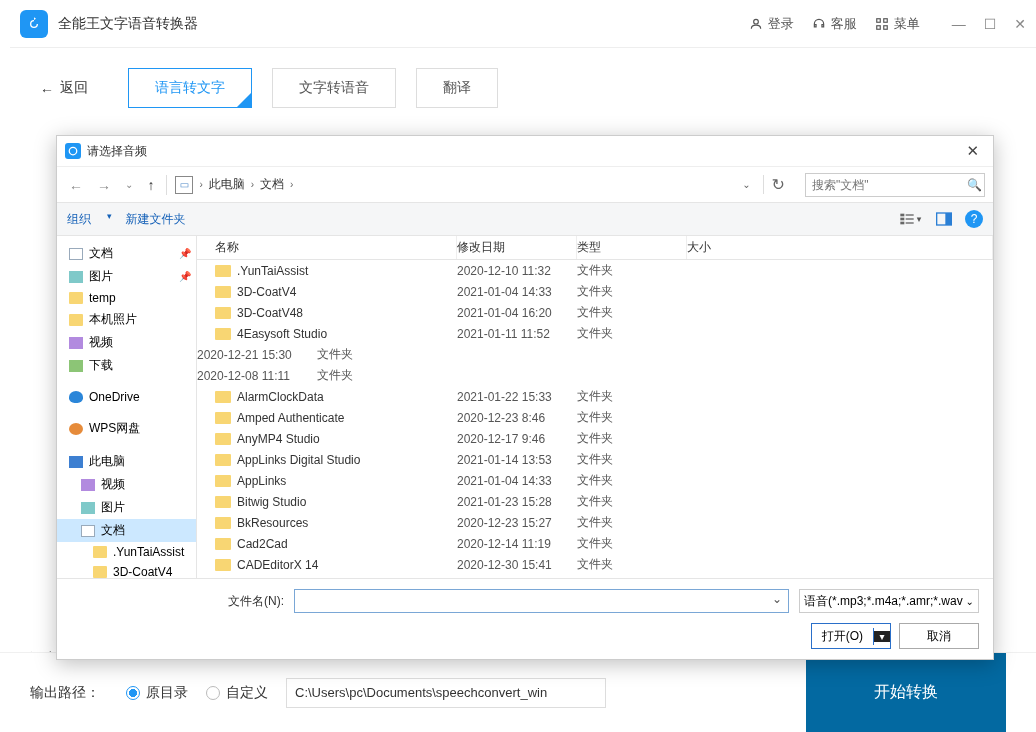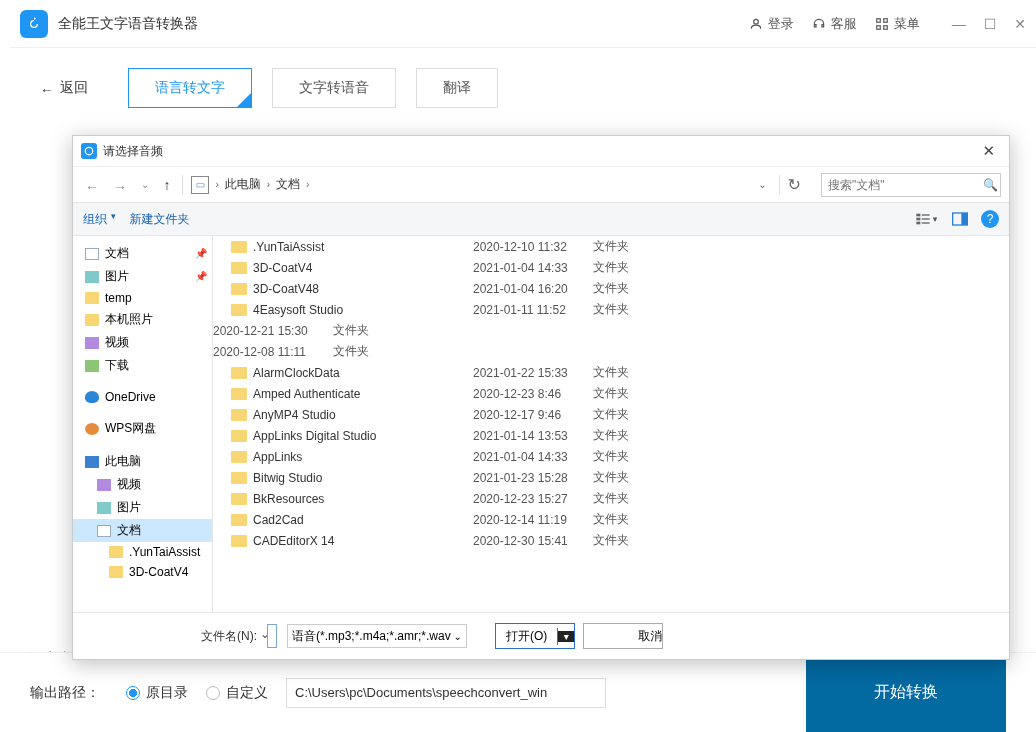--- a/index.html
+++ b/index.html
@@ -26,42 +26,42 @@
 .bottom-bar .label { font-size: 14px; color: #333; margin-right: 26px; }
 .radio-item { display: inline-flex; align-items: center; gap: 6px; font-size: 14px; color: #333; margin-right: 18px; cursor: pointer; }
 .radio-dot { width: 14px; height: 14px; border-radius: 50%; border: 1.5px solid #bbb; position: relative; }
 .radio-dot.checked { border-color: #1F96F4; background: radial-gradient(circle,#1F96F4 0 45%,#fff 50% 100%); }
 .path-input { flex: 0 0 320px; height: 30px; padding: 0 8px; border: 1px solid #ddd; font-size: 13px; color: #333; }
 .start-btn { margin-left: auto; width: 200px; height: 80px; background: #0369a1; color: #fff; font-size: 16px; display: flex; align-items: center; justify-content: center; cursor: pointer; }
 
 .side-label { position: absolute; left: 30px; top: 650px; font-size: 14px; color: #333; }
 
 
-.dialog { position: absolute; left: 72px; top: 135px; width: 938px; height: 525px; background: #fff; border: 1px solid #ccc; box-shadow: 0 4px 20px rgba(0,0,0,.25); display: flex; flex-direction: column; }
+.dialog { position: absolute; left: 56px; top: 135px; width: 938px; height: 525px; background: #fff; border: 1px solid #ccc; box-shadow: 0 4px 20px rgba(0,0,0,.25); display: flex; flex-direction: column; }
 
 .dlg-titlebar { height: 30px; display: flex; align-items: center; padding: 0 8px; background: #fff; }
 .dlg-titlebar .dlg-icon { width: 16px; height: 16px; background: #1F96F4; border-radius: 3px; margin-right: 6px; display:flex; align-items:center; justify-content:center; }
 .dlg-titlebar .dlg-title { font-size: 12px; color: #333; }
 .dlg-titlebar .dlg-close { margin-left: auto; font-size: 15px; color: #444; cursor: pointer; padding: 0 6px; }
 
 .dlg-nav { height: 36px; display: flex; align-items: center; padding: 0 8px; gap: 6px; border-top: 1px solid #eee; }
 .dlg-nav .nav-btn { color: #888; font-size: 14px; padding: 2px 4px; cursor: default; }
 .dlg-nav .nav-btn.active { color: #333; cursor: pointer; }
 .dlg-nav .addr-icon { width:18px; height:18px; border:1px solid #888; display:inline-flex; align-items:center; justify-content:center; font-size:10px; color:#4f88c6; }
 .dlg-nav .crumb { font-size: 12px; color: #333; cursor: pointer; }
 .dlg-nav .crumb-sep { font-size: 10px; color: #666; }
 .dlg-nav .addr-end { flex: 1; }
 .dlg-nav .addr-drop { color: #666; cursor: pointer; padding: 0 6px; font-size:10px; }
 .dlg-nav .refresh { border-left: 1px solid #ddd; padding: 0 8px; color: #666; cursor: pointer; }
 .dlg-nav .search { width: 180px; height: 24px; border: 1px solid #ccc; display: flex; align-items: center; padding: 0 6px; font-size: 12px; color: #888; margin-left: 6px; }
 .dlg-nav .search input { border: none; outline: none; flex: 1; font-size: 12px; }
 .dlg-nav .search .sicon { color: #666; cursor:pointer; }
 
 .dlg-toolbar { height: 34px; display: flex; align-items: center; padding: 0 10px; gap: 14px; background: #f5f6f7; border-top: 1px solid #e5e5e5; border-bottom: 1px solid #e5e5e5; }
-.dlg-toolbar .tb-item { font-size: 12px; color: #1561b8; cursor: pointer; display:flex; align-items:flex-start; gap:4px; }
+.dlg-toolbar .tb-item { font-size: 12px; color: #1561b8; cursor: pointer; display:flex; align-items:flex-start; gap:16px; }
 .dlg-toolbar .right-tools { margin-left: auto; display: flex; gap: 8px; align-items: center; }
 .dlg-toolbar .tool-icon { width: 26px; height: 22px; display: flex; align-items: center; justify-content: center; color: #555; cursor: pointer; border:1px solid transparent; }
 .dlg-toolbar .help-icon { width: 18px; height: 18px; border-radius: 50%; background: #1F96F4; color: #fff; display: flex; align-items: center; justify-content: center; font-size: 12px; cursor: pointer; }
 
 .dlg-body { flex: 1; display: flex; overflow: hidden; border-bottom: 1px solid #e5e5e5; }
 
 .tree { width: 140px; border-right: 1px solid #e5e5e5; overflow-y: auto; padding: 6px 0; font-size: 12px; }
 .tree-item { display: flex; align-items: center; gap: 6px; padding: 3px 4px 3px 12px; cursor: pointer; white-space: nowrap; }
 .tree-item.indent1 { padding-left: 24px; }
 .tree-item.indent2 { padding-left: 36px; }
@@ -86,28 +86,28 @@
 .file-header > div { border-right: 1px solid #eee; cursor:pointer; }
 
 .file-list { flex: 1; overflow-y: auto; }
 .file-row { display: flex; height: 21px; align-items: center; font-size: 12px; color: #333; cursor: default; }
 .fr-name { flex: 0 0 260px; padding-left: 18px; display: flex; align-items: center; gap: 6px; }
 .fr-date { flex: 0 0 120px; color: #555; }
 .fr-type { flex: 0 0 110px; color: #555; }
 .fr-size { flex: 1; }
 .folder-icon { width: 16px; height: 12px; background: #F8D673; border-radius: 1px; display: inline-block; }
 
-.dlg-footer { padding: 10px 14px; display: flex; flex-direction: row; gap: 28px; }
+.dlg-footer { padding: 10px 14px; display: flex; flex-direction: column; gap: 10px; margin-left: 43px; }
 .fn-row { display: flex; align-items: center; gap: 10px; }
 .fn-label { font-size: 12px; color: #333; width: 70px; text-align: right; margin-left: 100px; }
 .fn-input { flex: 1; height: 24px; border: 1px solid #7aa7d6; padding: 0 4px; font-size: 12px; position:relative; }
 .fn-input::after { content:"⌄"; position:absolute; right:6px; top:2px; color:#555; font-size:12px; }
 .filter-select { width: 180px; height: 24px; border: 1px solid #ccc; font-size: 12px; padding: 0 4px; display: flex; align-items: center; justify-content: space-between; cursor: pointer; }
 .btn-row { display: flex; justify-content: flex-end; gap: 8px; }
-.dlg-btn { min-width: 80px; height: 26px; border: 1px solid #2a6fc9; background: #fff; font-size: 12px; cursor: pointer; display:flex; align-items:center; justify-content:flex-end; }
+.dlg-btn { min-width: 80px; height: 26px; border: 1px solid #2a6fc9; background: #fff; font-size: 12px; cursor: pointer; display:flex; align-items:center; justify-content:center; }
 .dlg-btn.primary { border: 1px solid #2a6fc9; }
 .dlg-btn.split { display:flex; padding:0; }
 .dlg-btn.split .main { flex:1; display:flex; align-items:center; justify-content:center; border-right:1px solid #2a6fc9; padding:0 10px; }
 .dlg-btn.split .dd { width:16px; display:flex; align-items:center; justify-content:center; font-size:10px; background:#222; color:#fff; }
 .dlg-btn.cancel { border-color:#aaa; }
 
 
 .file-list::-webkit-scrollbar, .tree::-webkit-scrollbar { width: 16px; }
 .file-list::-webkit-scrollbar-thumb, .tree::-webkit-scrollbar-thumb { background: #c7c7c7; border: 4px solid #f0f0f0; border-radius: 8px; }
 .file-list::-webkit-scrollbar-track, .tree::-webkit-scrollbar-track { background: #f0f0f0; }
@@ -317,20 +317,34 @@
             <span class="ticon folder"></span>
             <span>.YunTaiAssist</span>
           </div>
           <div class="tree-item indent2">
             <span class="ticon folder"></span>
             <span>3D-CoatV4</span>
           </div>
         </div>
 
       <div class="file-area">
+        <div class="file-header">
+          <div class="fh-name">
+              <span>名称</span>
+            </div>
+          <div class="fh-date">
+              <span>修改日期</span>
+            </div>
+          <div class="fh-type">
+              <span>类型</span>
+            </div>
+          <div class="fh-size">
+              <span>大小</span>
+            </div>
+        </div>
         <div class="file-list" id="file-list">
             <div class="file-row">
               <div class="fr-name">
                 <span class="folder-icon"></span>
                 <span>.YunTaiAssist</span>
               </div>
               <div class="fr-date">2020-12-10 11:32</div>
               <div class="fr-type">文件夹</div>
               <div class="fr-size"></div>
             </div>

